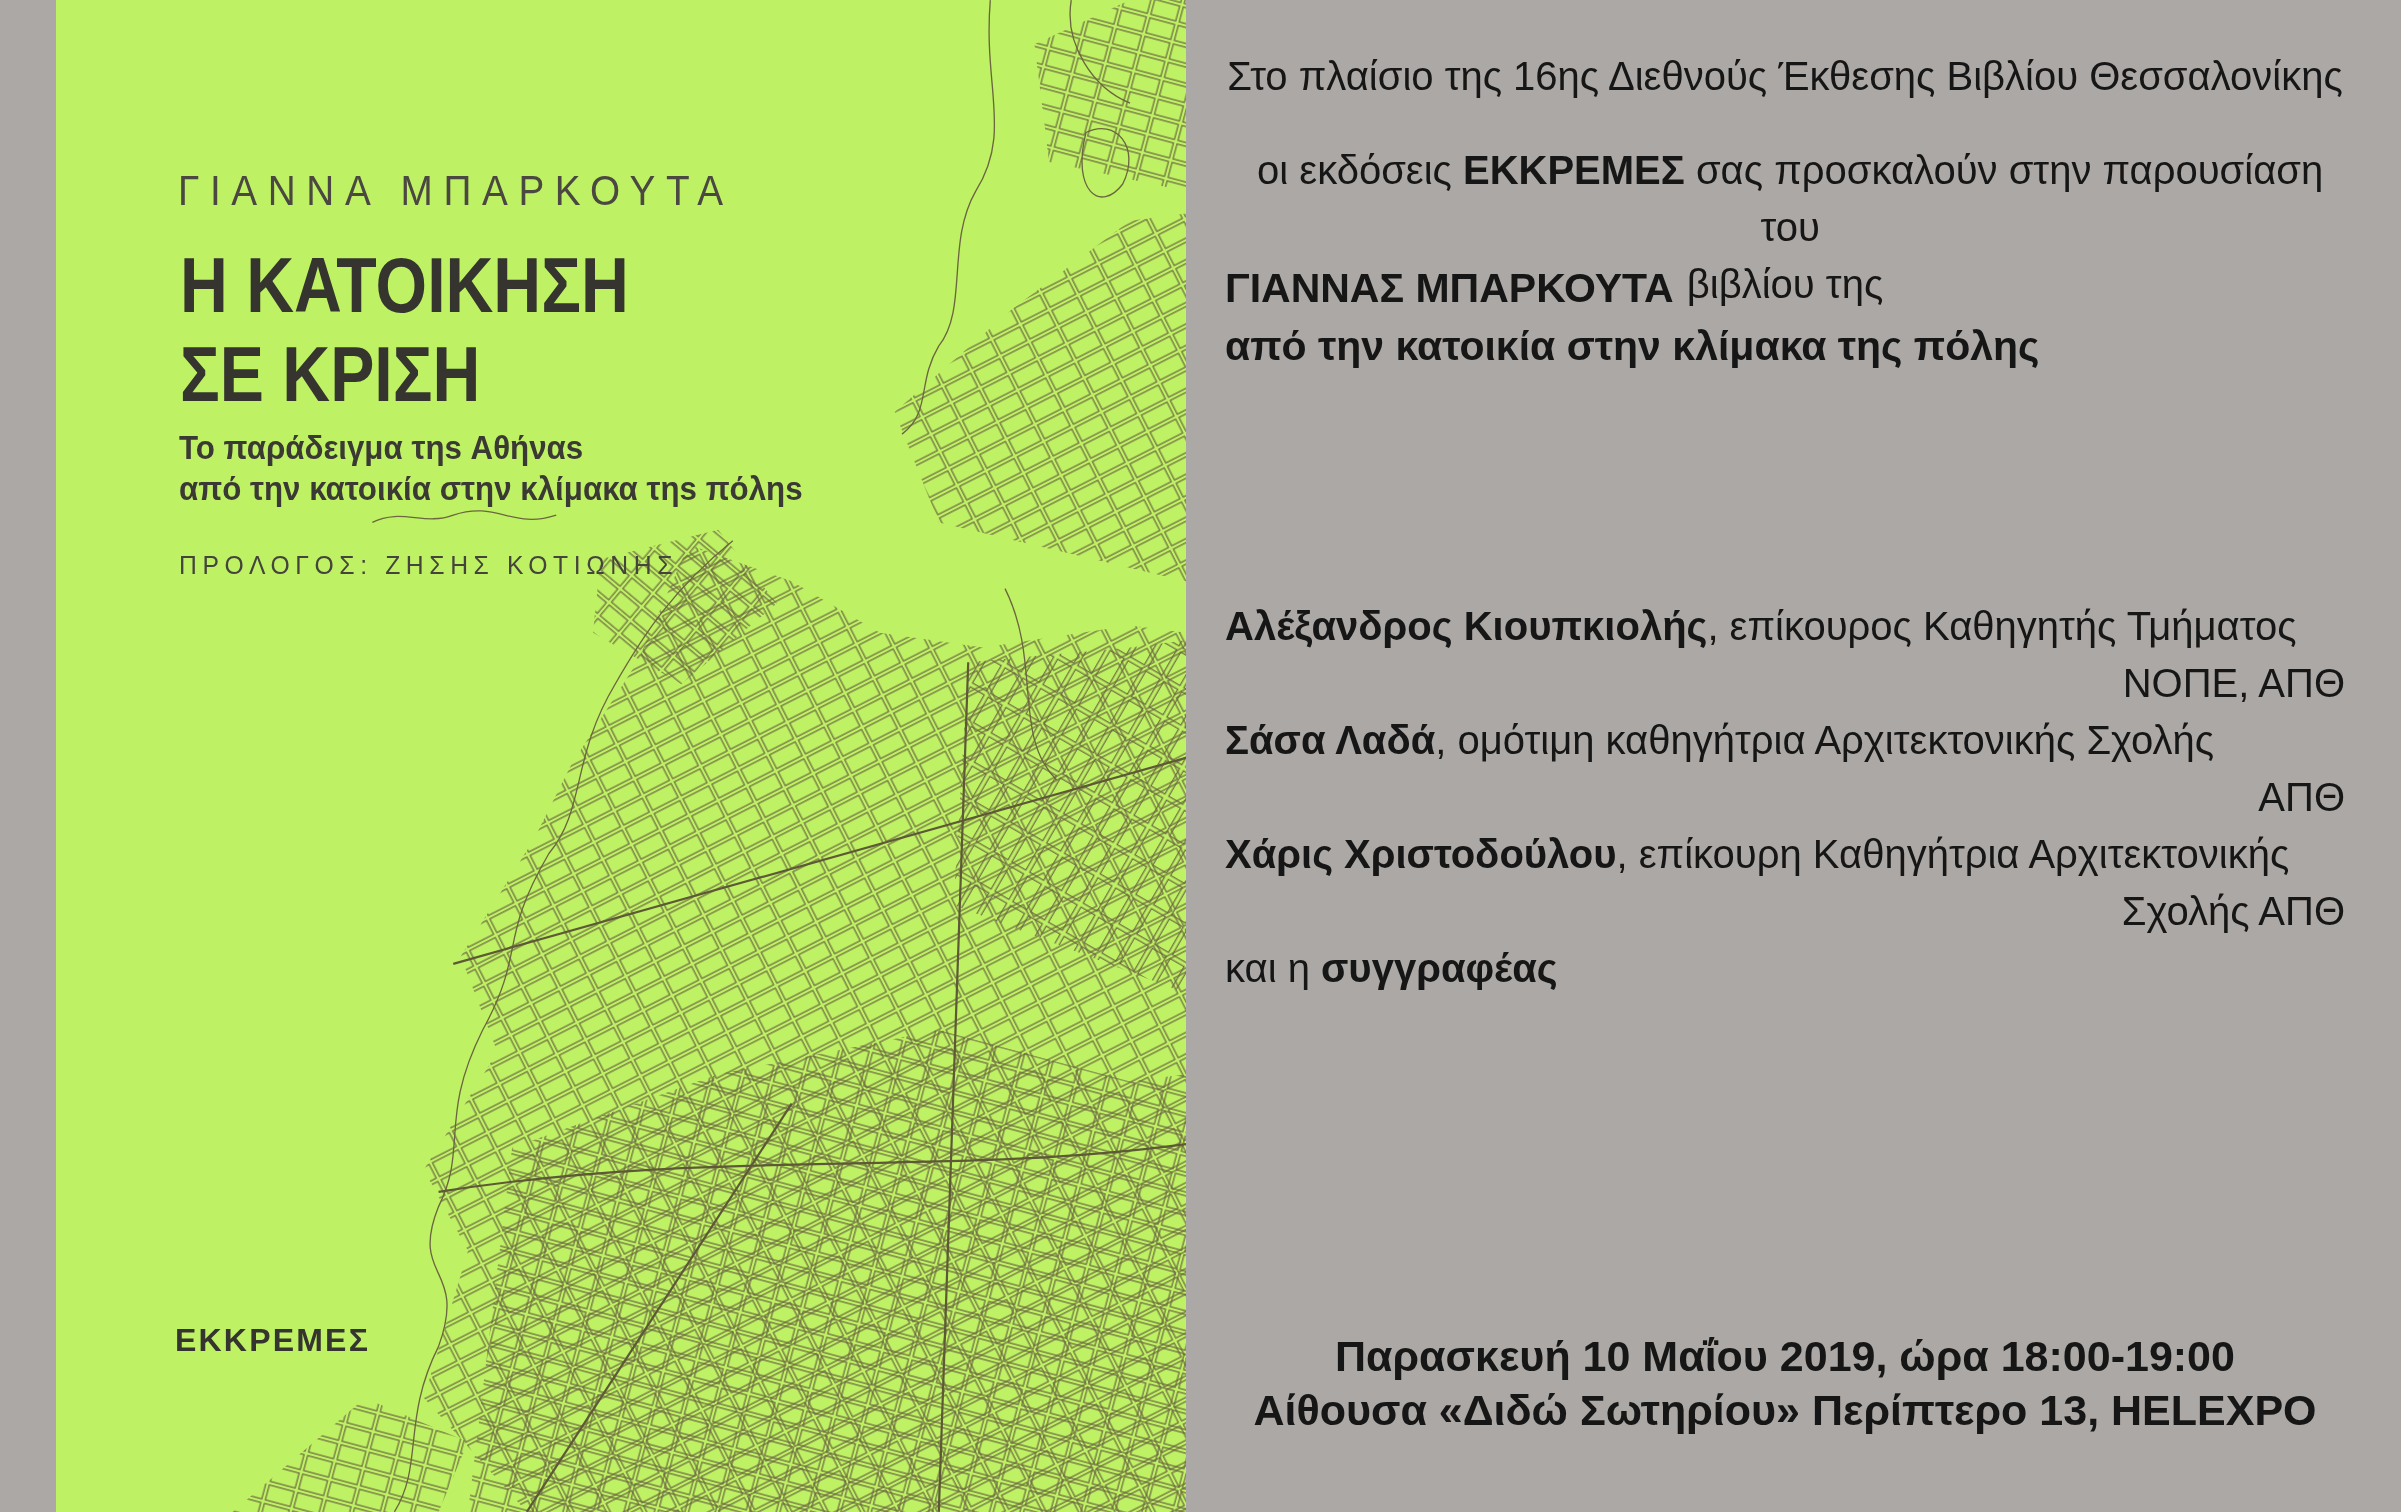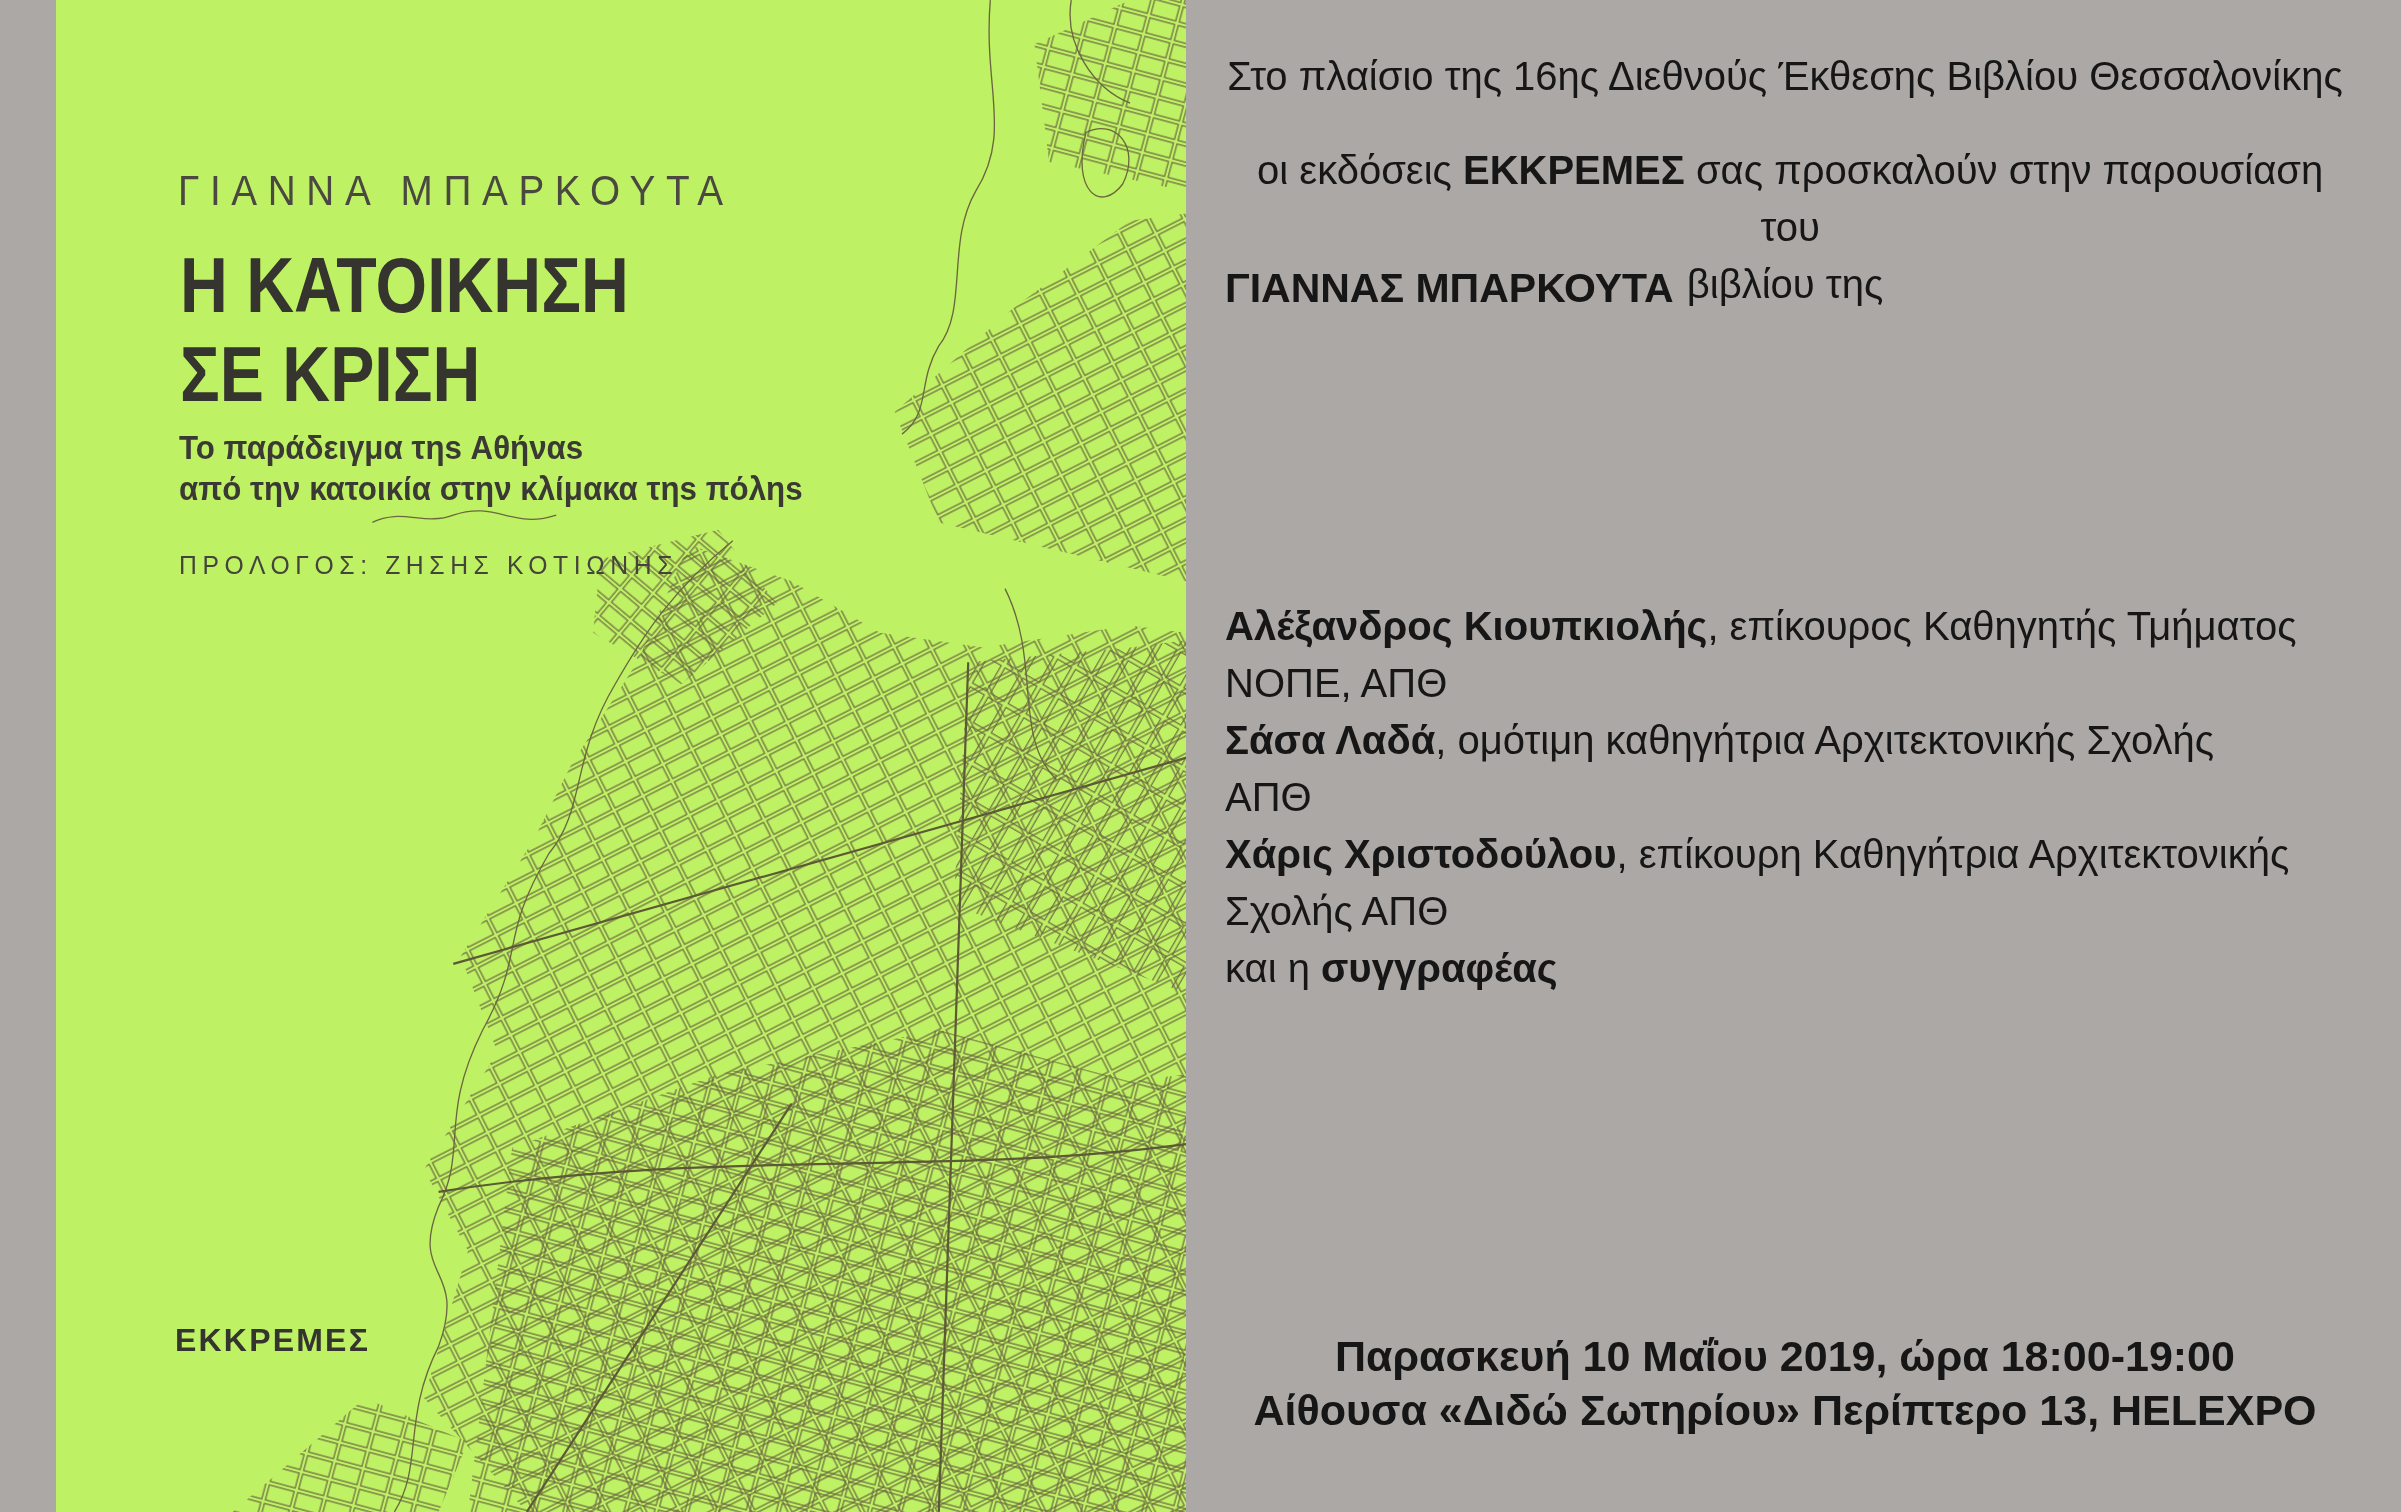--- a/index.html
+++ b/index.html
@@ -50,21 +50,21 @@
   .col{position:absolute;left:39px;width:1120px;}
   .b{font-weight:bold;}
   .intro{top:48px;font-size:40px;line-height:57px;text-align:center;}
   .intro .indent{padding-left:10.3px;margin-top:37px;}
   .bookblock{top:259px;}
   .bb-author{font-size:41px;font-weight:bold;line-height:59px;}
   .bb-title{font-size:49px;font-weight:bold;letter-spacing:3.7px;line-height:71px;white-space:nowrap;}
   .bb-sub{font-size:41px;font-weight:bold;line-height:56px;}
   .speakers{top:598px;font-size:40px;line-height:57px;}
   .sline.center{text-align:center;}
-  .sline.right{text-align:left;}
+  .sline.right{text-align:right;}
   .sline.left{text-align:left;}
   .event{top:1329px;text-align:center;font-size:43px;font-weight:bold;line-height:54px;}
 </style>
 </head>
 <body>
 
 <div class="page">
 
   <div class="cover">
 
@@ -121,20 +121,21 @@
   <div class="panel">
 
     <div class="col intro">
       <div>Στο πλαίσιο της 16ης Διεθνούς Έκθεσης Βιβλίου Θεσσαλονίκης</div>
       <div class="indent"><span>οι εκδόσεις </span><span class="b">ΕΚΚΡΕΜΕΣ</span><span> σας προσκαλούν στην παρουσίαση του</span></div>
       <div>βιβλίου της</div>
     </div>
 
     <div class="col bookblock">
       <div class="bb-author">ΓΙΑΝΝΑΣ ΜΠΑΡΚΟΥΤΑ</div>
+      <div class="bb-sub">από την κατοικία στην κλίμακα της πόλης</div>
     </div>
 
     <div class="col speakers">
 
       <div class="sline left"><span class="b">Αλέξανδρος Κιουπκιολής</span><span>, επίκουρος Καθηγητής Τμήματος</span></div>
       <div class="sline right">ΝΟΠΕ, ΑΠΘ</div>
 
       <div class="sline left"><span class="b">Σάσα Λαδά</span><span>, ομότιμη καθηγήτρια Αρχιτεκτονικής Σχολής</span></div>
       <div class="sline right">ΑΠΘ</div>
 

